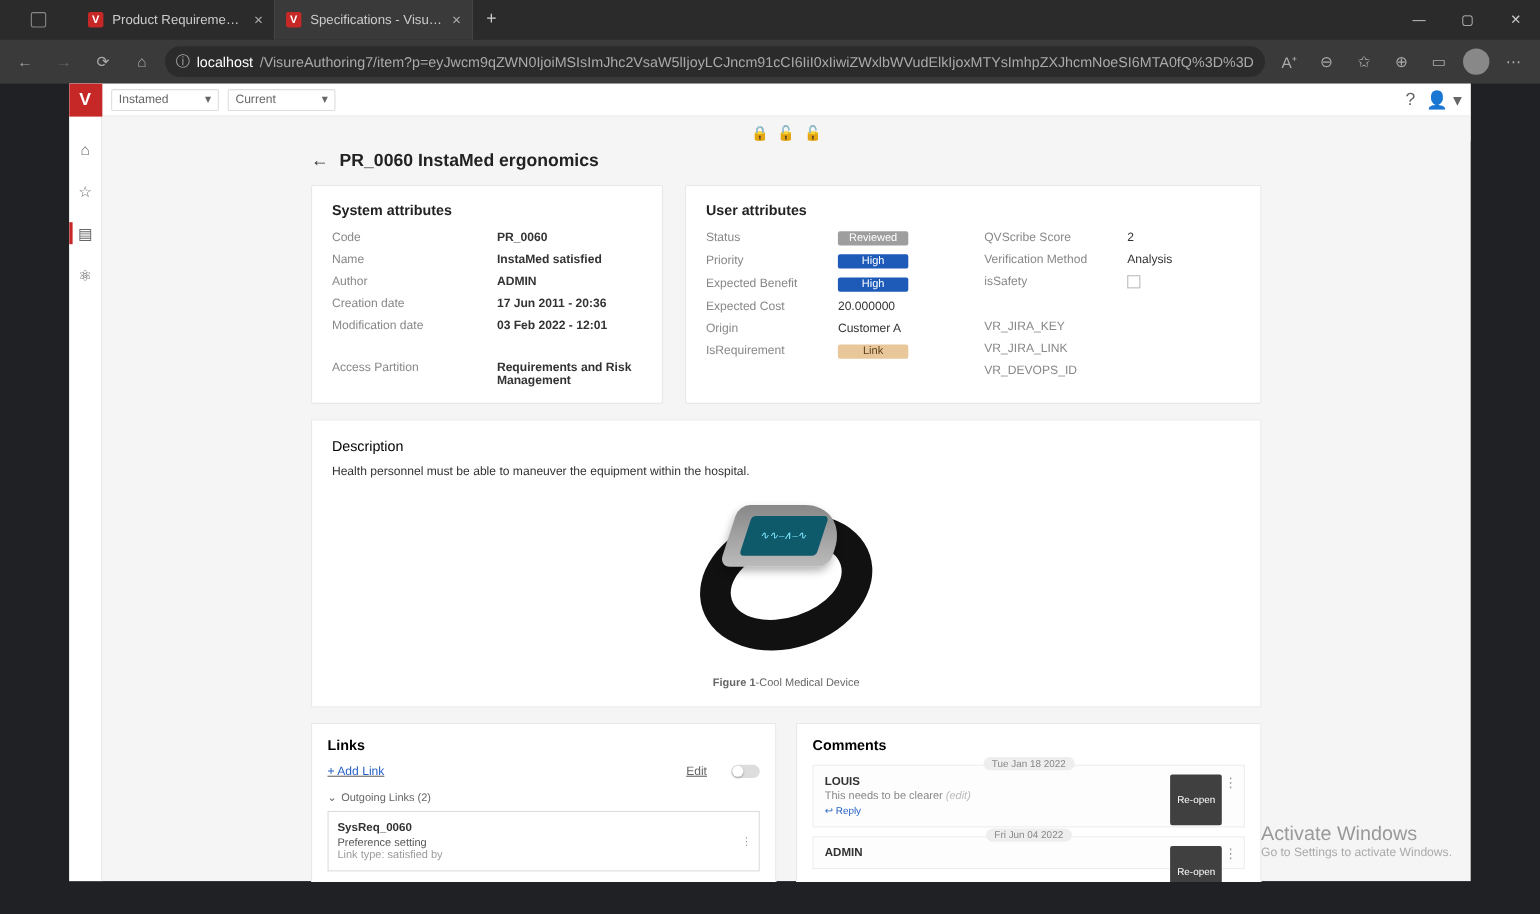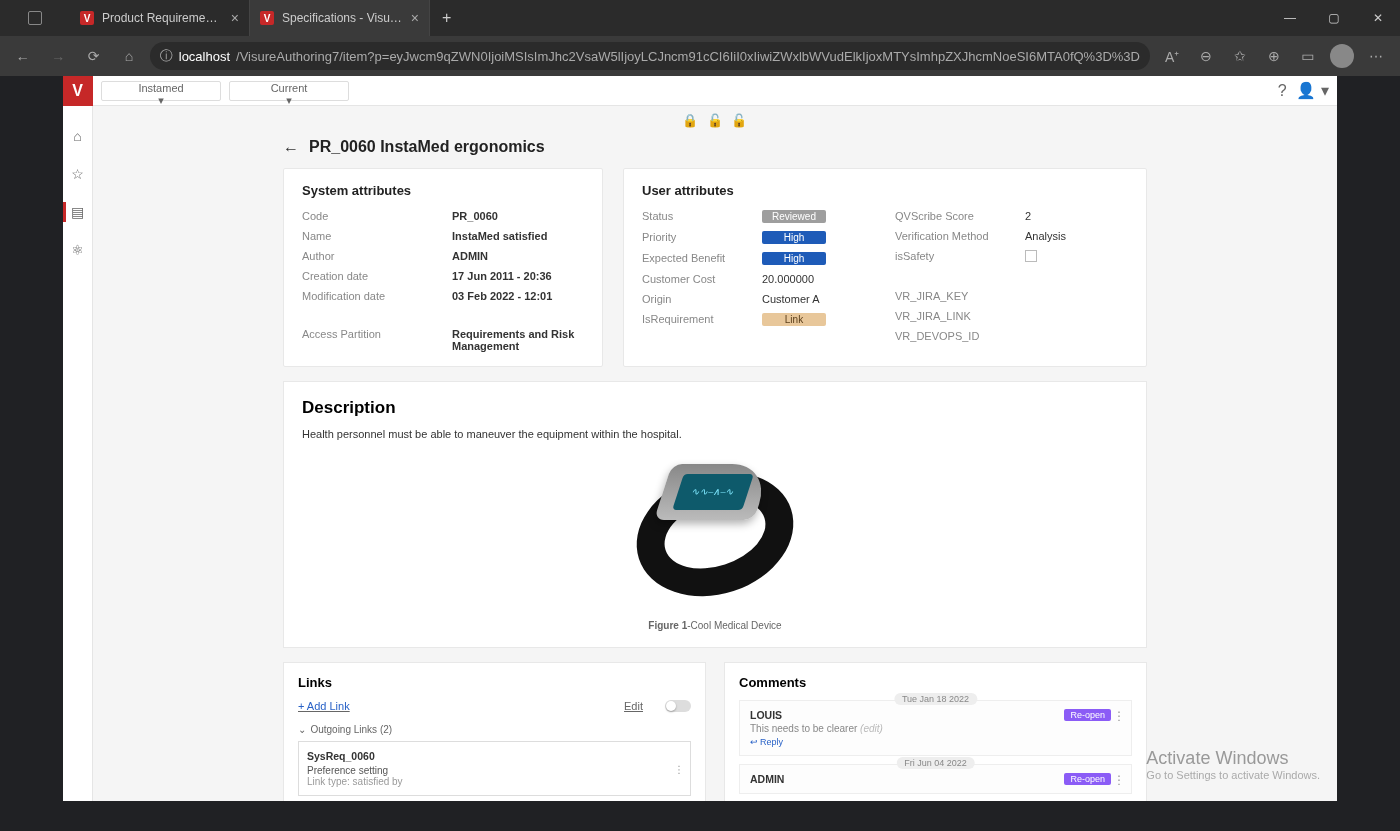--- a/index.html
+++ b/index.html
@@ -29,21 +29,21 @@
   
   
   .app { position:absolute; top:76px; left:63px; right:63px; bottom:30px; background:#f5f5f5; display:flex; }
   .app-sidebar { width:30px; background:#fff; border-right:1px solid #e5e5e5; display:flex; flex-direction:column; align-items:center; padding-top:4px; gap:14px; position:relative;}
   .app-logo { width:30px; height:30px; background:#C62828; display:flex; align-items:center; justify-content:center; color:#fff; font-weight:bold; font-size:16px; position:relative; top:-4px;}
   .side-icon { width:30px; height:24px; display:flex; align-items:center; justify-content:center; color:#666; font-size:14px; position:relative;}
   .side-icon.active::before { content:''; position:absolute; left:0; top:2px; bottom:2px; width:3px; background:#C62828; }
   
   .app-main { flex:1; display:flex; flex-direction:column; overflow:hidden; }
   .app-header { height:30px; background:#fff; border-bottom:1px solid #e5e5e5; display:flex; align-items:center; padding:0 8px; gap:8px; }
-  .project-sel { font-size:11px; color:#666; width:120px; height:20px; border:1px solid #ddd; display:flex; align-items:center; justify-content:space-between; padding:0 6px; border-radius:2px;flex-direction:column;}
+  .project-sel { font-size:11px; color:#666; width:98px; height:20px; border:1px solid #ddd; display:flex; align-items:center; justify-content:space-between; padding:0 6px; border-radius:2px;}
   .hdr-right { margin-left:auto; display:flex; align-items:center; gap:10px; color:#666; }
   
   .lock-row { height:22px; display:flex; justify-content:center; align-items:center; gap:8px; background:#f5f5f5; padding-top:6px;}
   .lock-icon { color:#999; font-size:13px; }
   
   .content { flex:1; overflow:auto; padding: 4px 190px 0 190px; }
   .back-title { display:flex; align-items:center; gap:10px; margin: 6px 0 12px 0; }
   .back-arrow { font-size:16px; color:#333; }
   .page-title { font-size:16px; font-weight:600; color:#222; }
   
@@ -59,21 +59,21 @@
   
   .userattr-wrap { display:flex; gap:20px; }
   .userattr-col { flex:1; }
   .badge { display:inline-block; min-width:64px; text-align:center; font-size:10px; padding:1px 8px; border-radius:2px; color:#fff;}
   .badge.gray { background:#9e9e9e; }
   .badge.blue { background:#1e5bb8; }
   .badge.tan { background:#e8c79a; color:#5a3e1a; }
   .checkbox-empty { width:12px; height:12px; border:1px solid #bbb; display:inline-block; }
   
   .desc-card { background:#fff; border:1px solid #e8e8e8; margin-top:14px; padding:16px 18px; }
-  .desc-card h3 { font-size:17px; font-weight:700; margin-bottom:10px; }
+  .desc-card h3 { font-size:13px; font-weight:400; margin-bottom:10px; }
   .desc-text { font-size:11px; color:#333; }
   .device-img { width:180px; height:160px; margin: 14px auto 6px auto; position:relative; }
   .device-band { position:absolute; width:160px; height:120px; border:28px solid #111; border-radius:50%; top:20px; left:10px; transform:rotate(-18deg); }
   .device-screen { position:absolute; width:100px; height:56px; background:linear-gradient(#888,#bbb); border-radius:10px 40px 10px 10px; top:10px; left:38px; transform:skewX(-18deg); box-shadow:0 4px 8px rgba(0,0,0,.3); display:flex; align-items:center; justify-content:center; }
   .device-screen-inner { width:70px; height:36px; background:#0e5a6b; border-radius:4px; display:flex; align-items:center; justify-content:center; }
   .ecg { color:#7fe8ff; font-size:10px; }
   .fig-caption { text-align:center; font-size:10px; color:#666; margin-top:4px; }
   .fig-caption b { font-weight:600; }
   
   .three-col { display:flex; gap:18px; margin-top:14px; }
@@ -90,21 +90,21 @@
   
   .upload-box { border:1px solid #ddd; height:70px; display:flex; flex-direction:column; align-items:center; justify-content:center; font-size:10.5px; color:#666; gap:4px; margin-top:8px;}
   .cloud-icon { font-size:16px; color:#666; }
   
   .comment { border:1px solid #eee; padding:8px 10px; margin-bottom:8px; font-size:10px; position:relative; background:#fdfdfd;}
   .comment-date { position:absolute; top:-8px; left:50%; transform:translateX(-50%); background:#eee; color:#888; font-size:9px; padding:1px 8px; border-radius:8px;}
   .comment-author { font-weight:700; font-size:10.5px; color:#333; }
   .comment-text { color:#888; margin-top:2px; }
   .comment-text .edited { color:#bbb; font-style:italic; }
   .reply-link { color:#2962c7; font-size:9px; margin-top:3px; display:inline-block;}
-  .reopen { position:absolute; right:20px; top:8px; background:#8b5cf6; color:#fff; font-size:9px; padding:1px 6px; border-radius:2px;}
+  .reopen { position:absolute; right:20px; top:8px; background:#404040; color:#fff; font-size:9px; padding:18px 6px; border-radius:2px;}
   .comment-menu { position:absolute; right:6px; top:8px; color:#999; font-size:12px;}
   
   .activate { position:absolute; right:80px; bottom:50px; text-align:left; color:#888; }
   .activate .t1 { font-size:18px; color:#999; }
   .activate .t2 { font-size:11px; color:#aaa; }
 </style>
 </head>
 <body>
 
 <div class="browser">
@@ -216,21 +216,21 @@
             <h3>User attributes</h3>
             <div class="userattr-wrap">
               <div class="userattr-col">
                 <div class="attr-grid" style="grid-template-columns:120px 1fr">
                   <div class="attr-label">Status</div>
                   <div><span class="badge gray">Reviewed</span></div>
                   <div class="attr-label">Priority</div>
                   <div><span class="badge blue">High</span></div>
                   <div class="attr-label">Expected Benefit</div>
                   <div><span class="badge blue">High</span></div>
-                  <div class="attr-label">Customer Cost</div>
+                  <div class="attr-label">Expected Cost</div>
                   <div class="attr-val">20.000000</div>
                   <div class="attr-label">Origin</div>
                   <div class="attr-val">Customer A</div>
                   <div class="attr-label">IsRequirement</div>
                   <div><span class="badge tan">Link</span></div>
                 </div>
               </div>
               <div class="userattr-col">
                 <div class="attr-grid" style="grid-template-columns:130px 1fr">
                   <div class="attr-label">QVScribe Score</div>

